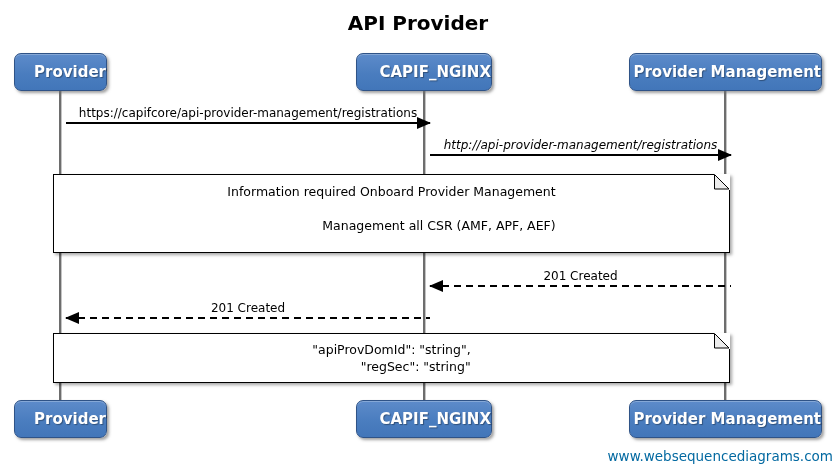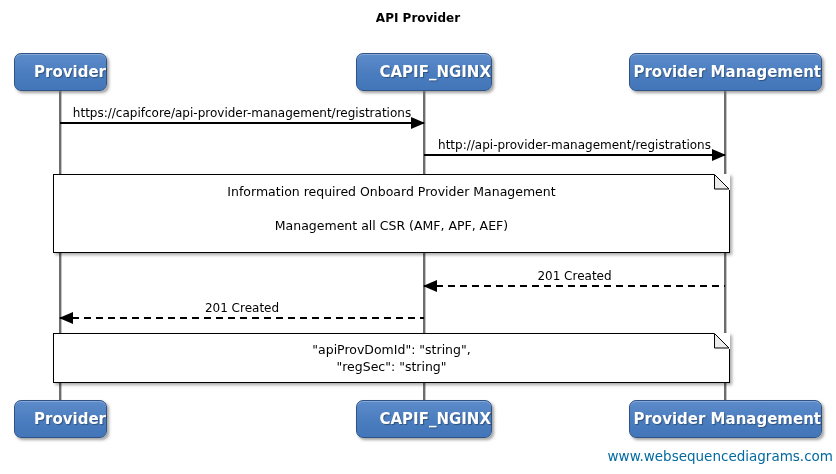--- a/index.html
+++ b/index.html
@@ -5,37 +5,37 @@
   html,body{margin:0;padding:0;background:#ffffff;}
   #diagram{
     position:relative;
     width:836px;height:474px;
     background:#ffffff;
     font-family:"DejaVu Sans","Liberation Sans",sans-serif;
     overflow:hidden;
   }
   .title{
     position:absolute;top:11px;left:0;width:100%;
-    text-align:center;font-size:12px;font-weight:bold;color:#000;
+    text-align:center;font-size:20px;font-weight:bold;color:#000;
   }
   .lifeline{
     position:absolute;top:91px;height:310px;width:2px;
     background:#6d6d6d;box-shadow:1px 0 0 rgba(190,190,190,0.9);
   }
   .actor{
     position:absolute;height:38px;box-sizing:border-box;
     border:1px solid #2f5387;border-radius:7px;
     background:linear-gradient(180deg,#5d8bca 0%,#4a7dbf 55%,#4276b9 100%);
     box-shadow:2px 2px 3px rgba(110,110,110,0.65), inset 0 1px 0 rgba(255,255,255,0.25);
     color:#ffffff;font-weight:bold;font-size:15px;
     display:flex;align-items:center;justify-content:flex-end;
     text-shadow:1px 1px 1px rgba(0,0,0,0.35);
     white-space:nowrap;
   }
-  .msg{position:absolute;}
+  .msg{position:absolute;padding-left:6px;}
   .msg-label{
     text-align:center;font-size:12px;line-height:15px;height:15px;
     color:#000;white-space:nowrap;
   }
   .msg-line{position:relative;height:2px;margin-top:1px;background:#000;}
   .msg-line.dashed{
     background:none;
     background-image:repeating-linear-gradient(to right,#000 0 7px,transparent 7px 12px);
   }
   .head-right{
@@ -51,21 +51,21 @@
   .note{
     position:absolute;background:#ffffff;border:1px solid #000;
     box-shadow:2px 2px 3px rgba(0,0,0,0.35);box-sizing:border-box;
   }
   .note-fold{position:absolute;top:-1px;right:-1px;}
   .note-content{
     width:100%;height:100%;display:flex;justify-content:center;
     box-sizing:border-box;
   }
   .note-lines{
-    text-align:center;font-size:12.5px;line-height:17px;color:#000;white-space:pre;
+    text-align:right;font-size:12.5px;line-height:17px;color:#000;white-space:pre;
   }
   .watermark{
     position:absolute;top:448px;right:3px;
     font-size:13.5px;color:#0369a1;
   }
 </style>
 </head>
 <body>
 
 <div id="diagram">
@@ -76,21 +76,21 @@
   <div class="lifeline" style="left:423px;"></div>
   <div class="lifeline" style="left:724px;"></div>
 
   <div class="msg" style="left:60px;top:106px;width:364px;">
     <div class="msg-label">https://capifcore/api-provider-management/registrations</div>
     <div class="msg-line">
         <span class="head-right"></span>
       </div>
   </div>
 
-  <div class="msg" style="left:424px;top:138px;width:301px;">
+  <div class="msg" style="left:424px;top:138px;width:301px;font-style:italic;">
     <div class="msg-label">http://api-provider-management/registrations</div>
     <div class="msg-line">
         <span class="head-right"></span>
       </div>
   </div>
 
   <div class="note" style="left:53px;top:174px;width:677px;height:79px;">
     <svg class="note-fold" width="16" height="16" viewBox="0 0 16 16">
       <rect x="0" y="0" width="16" height="16" fill="#ffffff"></rect>
       <path d="M0.5,0.5 L15,15 L0.5,15 Z" fill="#ececec" stroke="#000000" stroke-width="1"></path>

